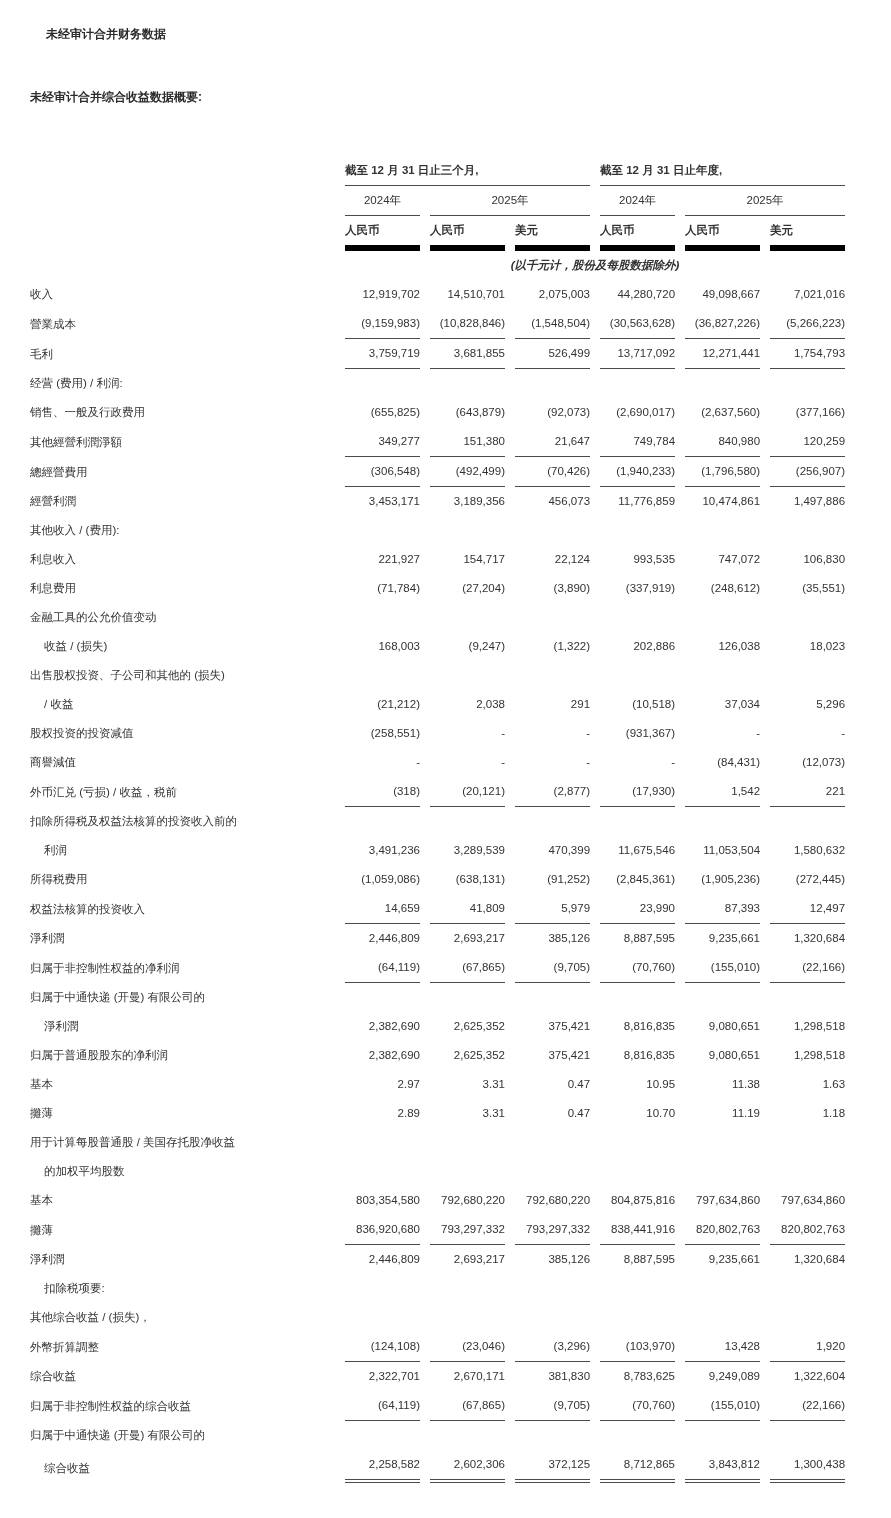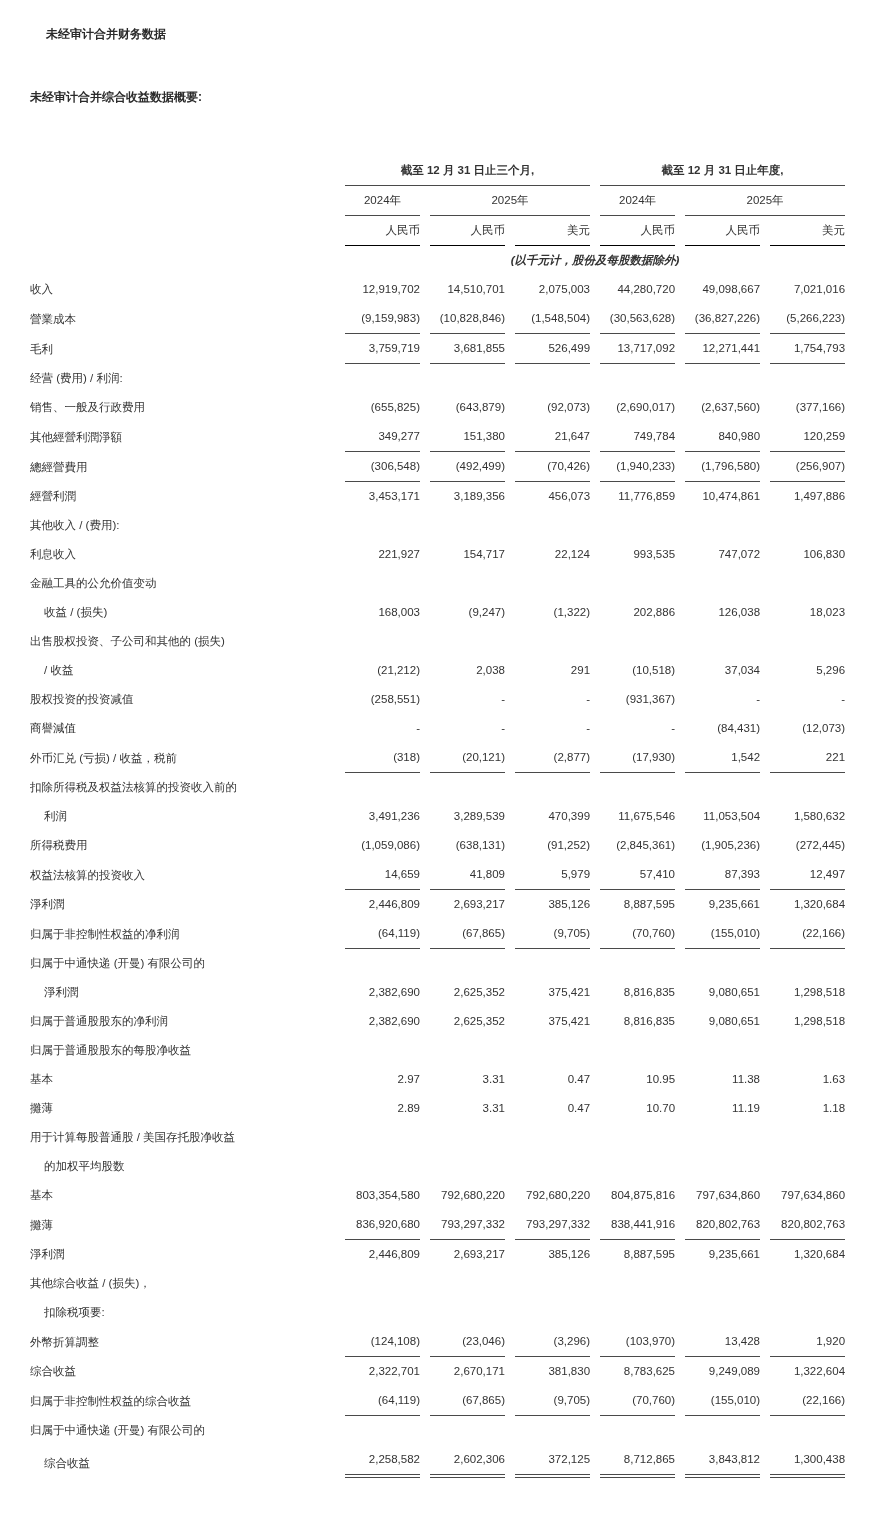--- a/index.html
+++ b/index.html
@@ -4,23 +4,23 @@
 <style>
   html,body { margin:0; padding:0; background:#ffffff; }
   body { font-family:"Liberation Sans","DejaVu Sans",sans-serif; color:#333333; }
   .page { width:891px; min-height:1518px; box-sizing:border-box; padding:26px 36px 24px 20px; background:#ffffff; }
   .title1 { font-size:12px; font-weight:bold; color:#2b2b2b; margin:0 0 0 26px; }
   .title2 { font-size:12px; font-weight:bold; color:#2b2b2b; margin:46px 0 0 10px; }
   table.fin { width:100%; border-collapse:separate; border-spacing:10px 0; margin-top:50px; table-layout:fixed; }
   col.c-label { width:305px; }
   col.c-num { width:75px; }
   th, td { padding:8px 0; font-size:11.5px; line-height:13px; vertical-align:bottom; font-weight:normal; white-space:nowrap; overflow:visible; }
-  th.gh { font-weight:bold; text-align:center; border-bottom:1px solid #4a4a4a; }
+  th.gh { font-weight:bold; text-align:left; border-bottom:1px solid #4a4a4a; }
   th.yh { font-weight:normal; text-align:center; border-bottom:1px solid #4a4a4a; }
-  th.ch { font-weight:normal; text-align:right; border-bottom:1px solid #000000; }
+  th.ch { font-weight:bold; text-align:left; border-bottom:6px solid #000000; }
   td.note { font-weight:bold; text-align:center;font-style:italic; }
   td.lbl { text-align:left; }
   td.lbl.ind { padding-left:14px; }
   td.num { text-align:right; }
   td.u  { border-bottom:1px solid #4a4a4a; }
   td.uu { border-bottom:4px double #4a4a4a; }
 </style>
 </head>
 <body>
 
@@ -150,20 +150,29 @@
         <tr>
           <td class="lbl">利息收入</td>
           <td class="num">221,927</td>
           <td class="num">154,717</td>
           <td class="num">22,124</td>
           <td class="num">993,535</td>
           <td class="num">747,072</td>
           <td class="num">106,830</td>
         </tr>
         <tr>
+          <td class="lbl">利息费用</td>
+          <td class="num">(71,784)</td>
+          <td class="num">(27,204)</td>
+          <td class="num">(3,890)</td>
+          <td class="num">(337,919)</td>
+          <td class="num">(248,612)</td>
+          <td class="num">(35,551)</td>
+        </tr>
+        <tr>
           <td class="lbl">金融工具的公允价值变动</td>
           <td class="num"></td>
           <td class="num"></td>
           <td class="num"></td>
           <td class="num"></td>
           <td class="num"></td>
           <td class="num"></td>
         </tr>
         <tr>
           <td class="lbl ind">收益 / (损失)</td>
@@ -244,21 +253,21 @@
           <td class="num">(91,252)</td>
           <td class="num">(2,845,361)</td>
           <td class="num">(1,905,236)</td>
           <td class="num">(272,445)</td>
         </tr>
         <tr>
           <td class="lbl">权益法核算的投资收入</td>
           <td class="num u">14,659</td>
           <td class="num u">41,809</td>
           <td class="num u">5,979</td>
-          <td class="num u">57,410</td>
+          <td class="num u">23,990</td>
           <td class="num u">87,393</td>
           <td class="num u">12,497</td>
         </tr>
         <tr>
           <td class="lbl">淨利潤</td>
           <td class="num">2,446,809</td>
           <td class="num">2,693,217</td>
           <td class="num">385,126</td>
           <td class="num">8,887,595</td>
           <td class="num">9,235,661</td>
@@ -294,29 +303,20 @@
         <tr>
           <td class="lbl">归属于普通股股东的净利润</td>
           <td class="num">2,382,690</td>
           <td class="num">2,625,352</td>
           <td class="num">375,421</td>
           <td class="num">8,816,835</td>
           <td class="num">9,080,651</td>
           <td class="num">1,298,518</td>
         </tr>
         <tr>
-          <td class="lbl">归属于普通股股东的每股净收益</td>
-          <td class="num"></td>
-          <td class="num"></td>
-          <td class="num"></td>
-          <td class="num"></td>
-          <td class="num"></td>
-          <td class="num"></td>
-        </tr>
-        <tr>
           <td class="lbl">基本</td>
           <td class="num">2.97</td>
           <td class="num">3.31</td>
           <td class="num">0.47</td>
           <td class="num">10.95</td>
           <td class="num">11.38</td>
           <td class="num">1.63</td>
         </tr>
         <tr>
           <td class="lbl">攤薄</td>
@@ -366,30 +366,30 @@
         <tr>
           <td class="lbl">淨利潤</td>
           <td class="num">2,446,809</td>
           <td class="num">2,693,217</td>
           <td class="num">385,126</td>
           <td class="num">8,887,595</td>
           <td class="num">9,235,661</td>
           <td class="num">1,320,684</td>
         </tr>
         <tr>
+          <td class="lbl ind">扣除税项要:</td>
+          <td class="num"></td>
+          <td class="num"></td>
+          <td class="num"></td>
+          <td class="num"></td>
+          <td class="num"></td>
+          <td class="num"></td>
+        </tr>
+        <tr>
           <td class="lbl">其他综合收益 / (损失)，</td>
-          <td class="num"></td>
-          <td class="num"></td>
-          <td class="num"></td>
-          <td class="num"></td>
-          <td class="num"></td>
-          <td class="num"></td>
-        </tr>
-        <tr>
-          <td class="lbl ind">扣除税项要:</td>
           <td class="num"></td>
           <td class="num"></td>
           <td class="num"></td>
           <td class="num"></td>
           <td class="num"></td>
           <td class="num"></td>
         </tr>
         <tr>
           <td class="lbl">外幣折算調整</td>
           <td class="num u">(124,108)</td>

